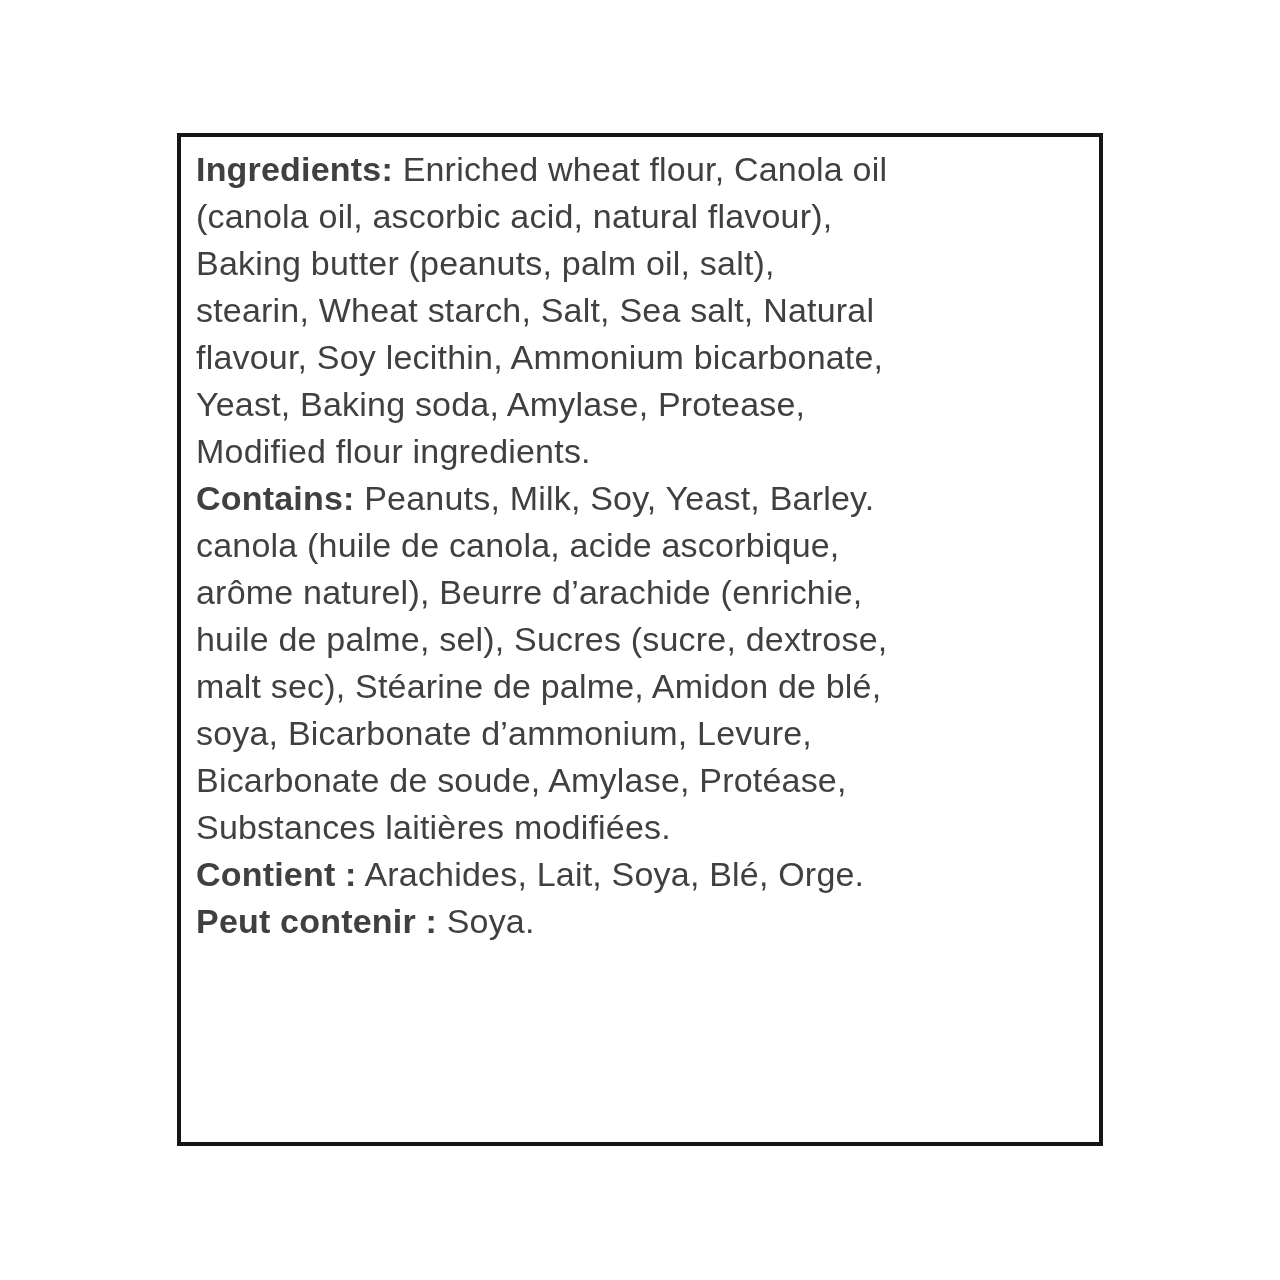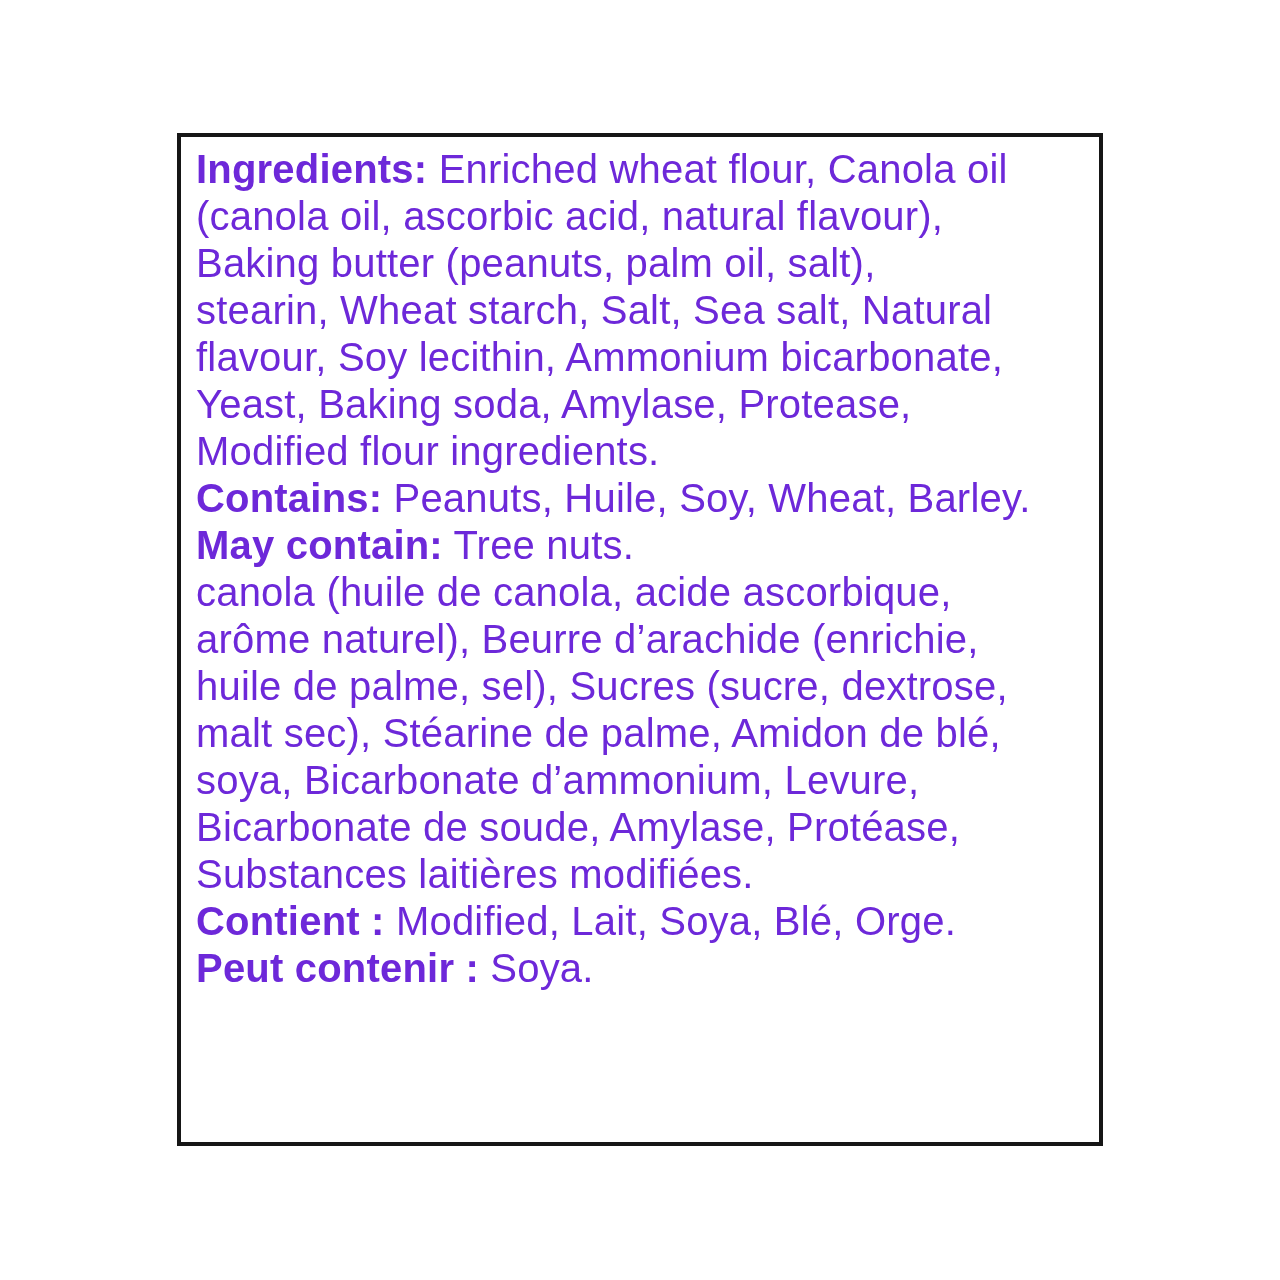--- a/index.html
+++ b/index.html
@@ -19,24 +19,24 @@
     top: 133px;
     width: 926px;
     height: 1013px;
     box-sizing: border-box;
     border: 4px solid #161616;
     background: #ffffff;
     padding: 9px 14px 9px 15px;
     overflow: hidden;
   }
   .line {
-    font-size: 40px;
+    font-size: 34px;
     line-height: 47px;
     letter-spacing: 0.2px;
-    color: #6d28d9;
+    color: #404040;
     white-space: nowrap;
   }
   .line b {
     font-weight: bold;
   }
 </style>
 </head>
 <body>
 
 <div class="label-box" id="label-box">
@@ -63,26 +63,23 @@
 
   <div class="line">
     <span>Yeast, Baking soda, Amylase, Protease,</span>
   </div>
 
   <div class="line">
     <span>Modified flour ingredients.</span>
   </div>
 
   <div class="line">
-    <b>Contains:</b><span> Peanuts, Huile, Soy, Wheat, Barley.</span>
+    <b>Contains:</b><span> Peanuts, Milk, Soy, Yeast, Barley.</span>
   </div>
 
-  <div class="line">
-    <b>May contain:</b><span> Tree nuts.</span>
-  </div>
 
 
   <div class="line">
     <span>canola (huile de canola, acide ascorbique,</span>
   </div>
 
   <div class="line">
     <span>arôme naturel), Beurre d’arachide (enrichie,</span>
   </div>
 
@@ -101,19 +98,19 @@
 
   <div class="line">
     <span>Bicarbonate de soude, Amylase, Protéase,</span>
   </div>
 
   <div class="line">
     <span>Substances laitières modifiées.</span>
   </div>
 
   <div class="line">
-    <b>Contient :</b><span> Modified, Lait, Soya, Blé, Orge.</span>
+    <b>Contient :</b><span> Arachides, Lait, Soya, Blé, Orge.</span>
   </div>
 
   <div class="line">
     <b>Peut contenir :</b><span> Soya.</span>
   </div>
 </div>
 
 </body></html>

